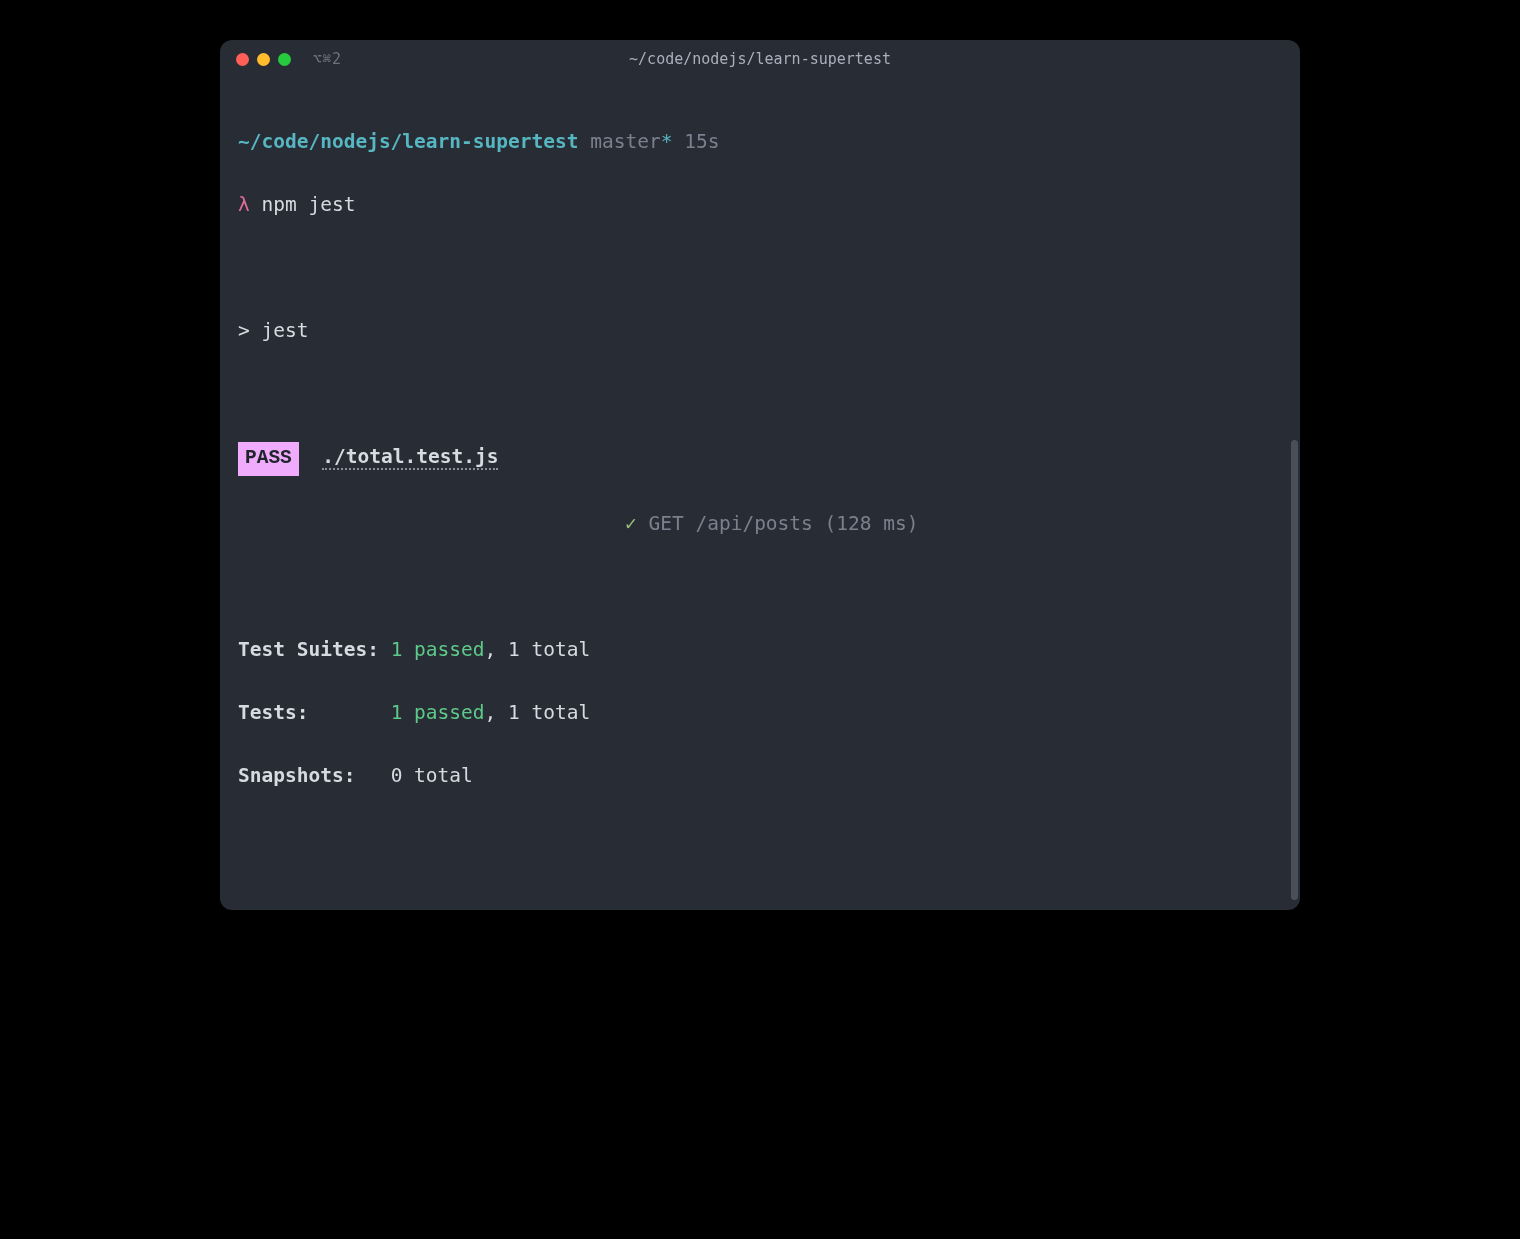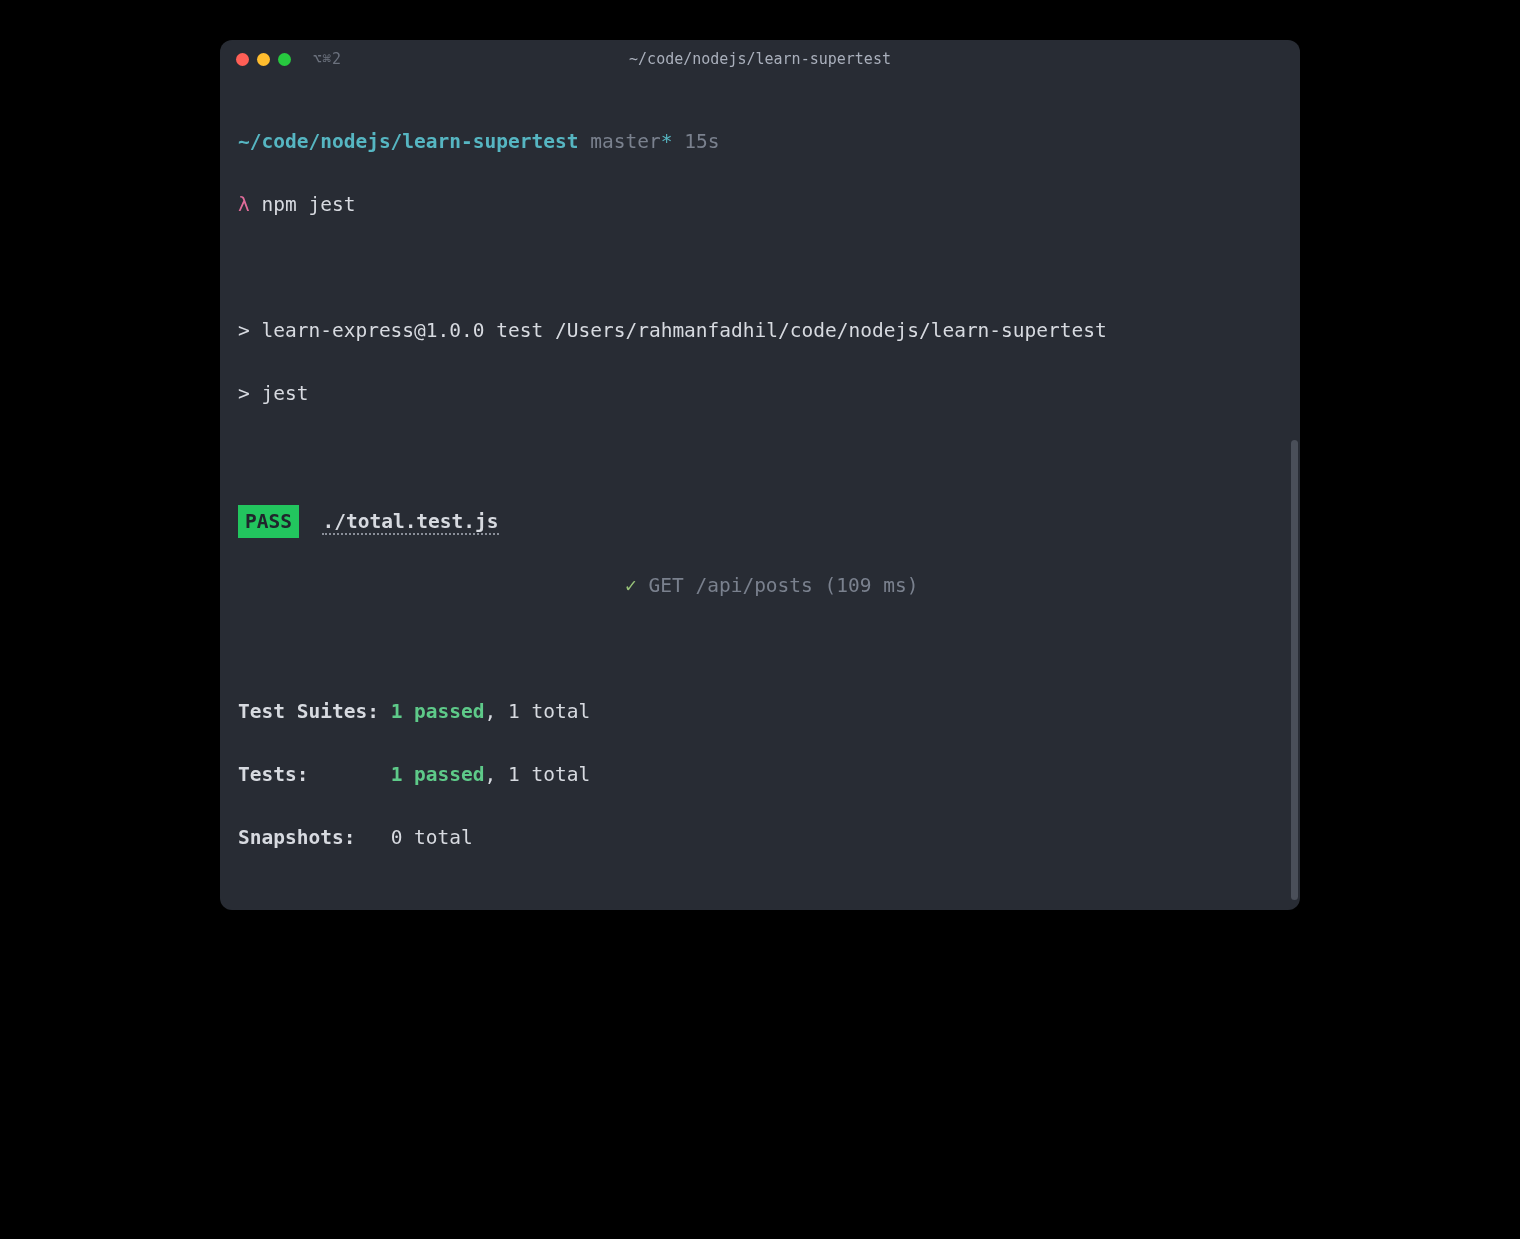--- a/index.html
+++ b/index.html
@@ -63,29 +63,30 @@
     padding: 16px 18px;
     font-size: 19.5px;
     line-height: 1.62;
     color: #d7dae0;
     white-space: pre;
     overflow: hidden;
   }
   .cyan { color: #56b6c2; }
   .gray { color: #7a818e; text-align: center; }
   .green-text { color: #98c379; }
-  .green-bright { color: #5eca89; font-weight: bold; }
+  .green-bright { color: #5eca89; font-weight: normal; }
   .pink { color: #e06c9a; }
   .bold { font-weight: bold; }
   .pass-badge {
-    background: #22c55e;
+    background: #f0abfc;
     color: #20252c;
     font-weight: bold;
     padding: 1px 7px;
     display: inline-block;
+    font-family: Liberation Mono, monospace;
   }
   .dotted-underline {
     border-bottom: 2px dotted #8a8f99;
     padding-bottom: 0;
   }
   .scrollbar {
     position: absolute;
     right: 2px;
     top: 400px;
     width: 7px;
@@ -105,25 +106,24 @@
       <div class="light green"></div>
     </div>
     <div class="tab-hint">⌥⌘2</div>
     <div class="title">~/code/nodejs/learn-supertest</div>
   </div>
 
   <div class="term">
 <div><span class="cyan bold">~/code/nodejs/learn-supertest</span> <span class="gray">master</span><span class="cyan">*</span> <span class="gray">15s</span></div>
 <div><span class="pink">λ</span> <span>npm jest</span></div>
 <div> </div>
-<div>&gt; learn-express@1.0.0 test /Users/rahmanfadhil/code/nodejs/learn-supertest</div>
 <div>&gt; jest</div>
 <div> </div>
 <div><span class="pass-badge">PASS</span>  <span class="bold dotted-underline">./total.test.js</span></div>
-<div class="gray">  <span class="green-text">✓</span> <span>GET /api/posts (109 ms)</span></div>
+<div class="gray">  <span class="green-text">✓</span> <span>GET /api/posts (128 ms)</span></div>
 <div> </div>
 <div><span class="bold">Test Suites: </span><span class="green-bright">1 passed</span><span>, 1 total</span></div>
 <div><span class="bold">Tests:       </span><span class="green-bright">1 passed</span><span>, 1 total</span></div>
 <div><span class="bold">Snapshots:   </span><span>0 total</span></div>
 
 
 
 
   </div>
 

